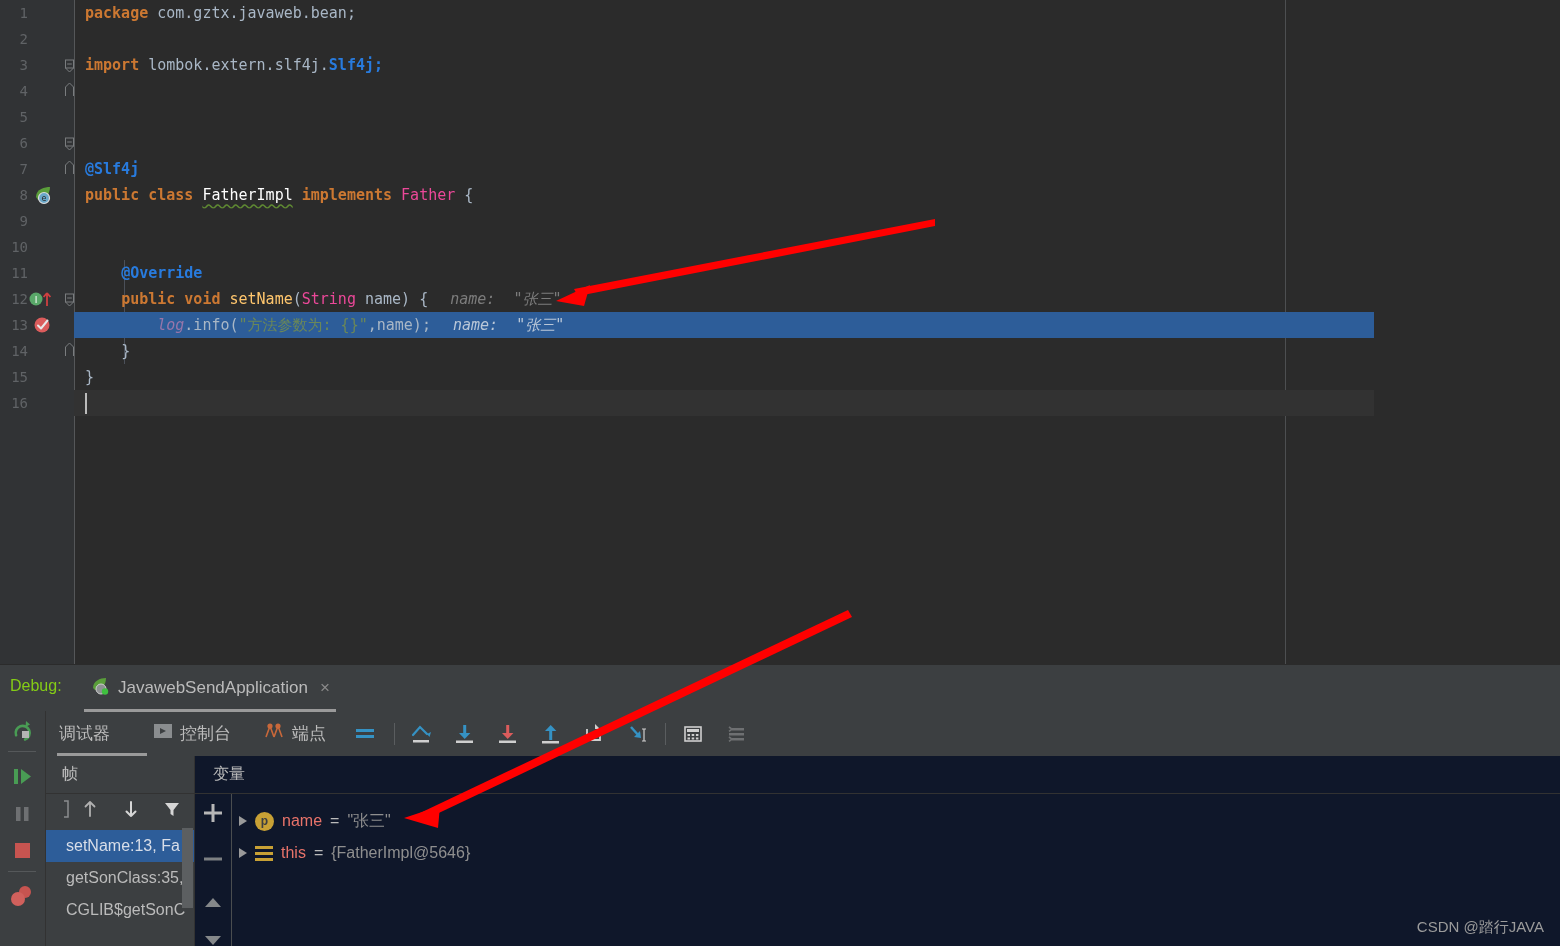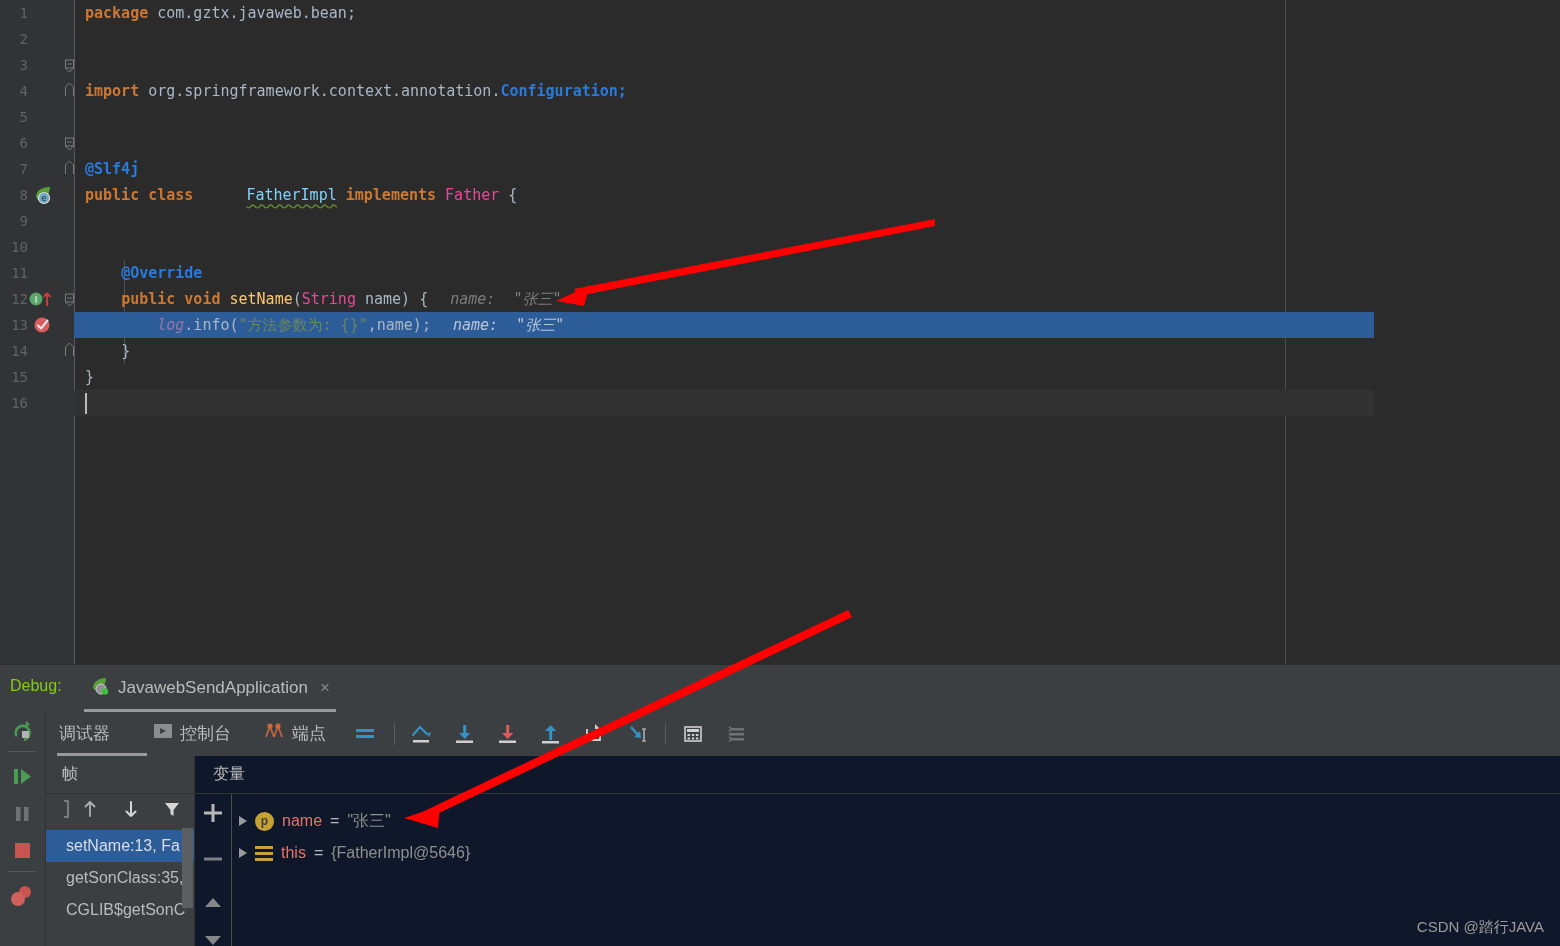--- a/index.html
+++ b/index.html
@@ -115,21 +115,21 @@
     top: 393px;
     width: 2px;
     height: 21px;
     background: #bbbbbb;
   }
 
   .kw   { color: #cc7832; font-weight: bold; }
   .anno-blue { color: #287bde; font-weight: bold; }
   .pkg  { color: #a9b7c6; }
   .typ  { color: #ec4899; }
-  .cls-name { color: #7dd3fc; text-decoration: underline wavy #5f8a32; text-underline-offset: 3px; margin-left: 44px;}
+  .cls-name { color: #ffffff; text-decoration: underline wavy #5f8a32; text-underline-offset: 3px;}
   .str  { color: #6a8759; }
   .fn   { color: #ffc66d; }
   .fldi { color: #9876aa; font-style: italic; }
   .pun  { color: #a9b7c6; }
   .hint { color: #7c7c7c; font-style: italic; }
   .hint-on-hl { color: #b9c7d8; font-style: italic; }
   .imp-kw { color: #cc7832; font-weight: bold; }
 
   
   #debug-panel {
@@ -423,22 +423,22 @@
     </div>
 
     <div id="code-area">
       <div id="right-margin" style="left:1211px"></div>
       <div id="indent-guide" style="left:50px"></div>
 
       <div class="code-line" style="top:0px"><span class="kw">package</span><span class="pun"> </span><span class="pkg">com.gztx.javaweb.bean;</span></div>
 
       <div class="code-line" style="top:26px"></div>
 
-
-      <div class="code-line" style="top:78px"><span class="imp-kw">import</span><span class="pun"> </span><span class="pkg">org.springframework.context.annotation.</span><span class="anno-blue">Configuration;</span></div>
+      <div class="code-line" style="top:52px"><span class="imp-kw">import</span><span class="pun"> </span><span class="pkg">lombok.extern.slf4j.</span><span class="anno-blue">Slf4j;</span></div>
+
 
       <div class="code-line" style="top:104px"></div>
 
 
       <div class="code-line" style="top:156px"><span class="anno-blue">@Slf4j</span></div>
 
       <div class="code-line" style="top:182px"><span class="kw">public</span><span class="pun"> </span><span class="kw">class</span><span class="pun"> </span><span class="cls-name">FatherImpl</span><span class="pun"> </span><span class="kw">implements</span><span class="pun"> </span><span class="typ">Father</span><span class="pun"> </span><span class="pun">{</span></div>
 
       <div class="code-line" style="top:208px"></div>
 

